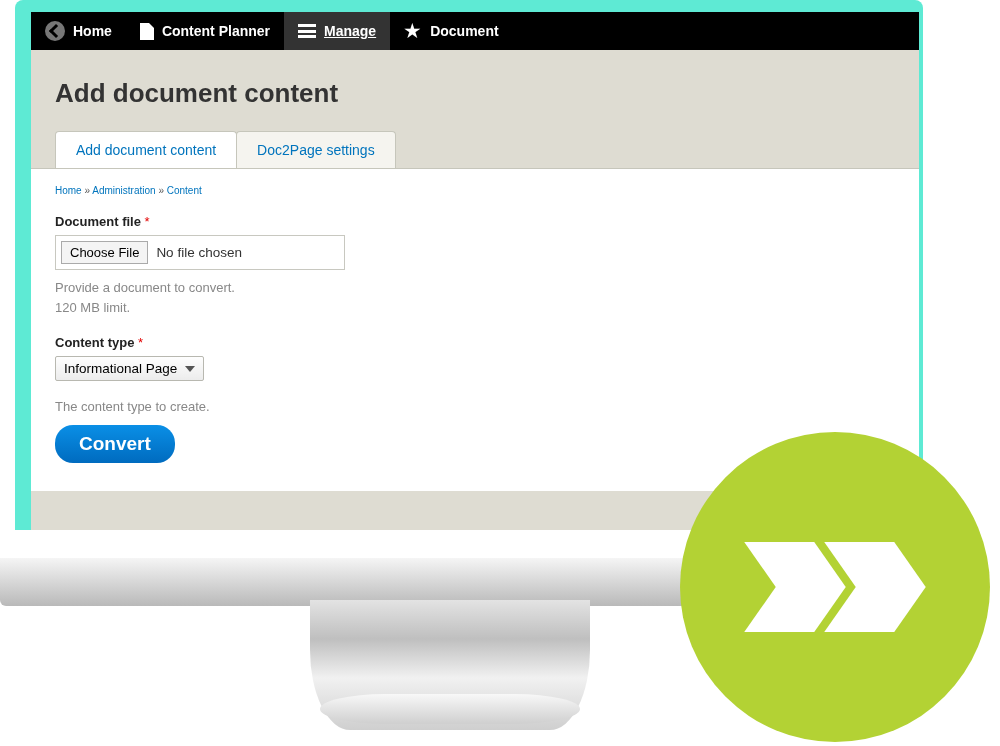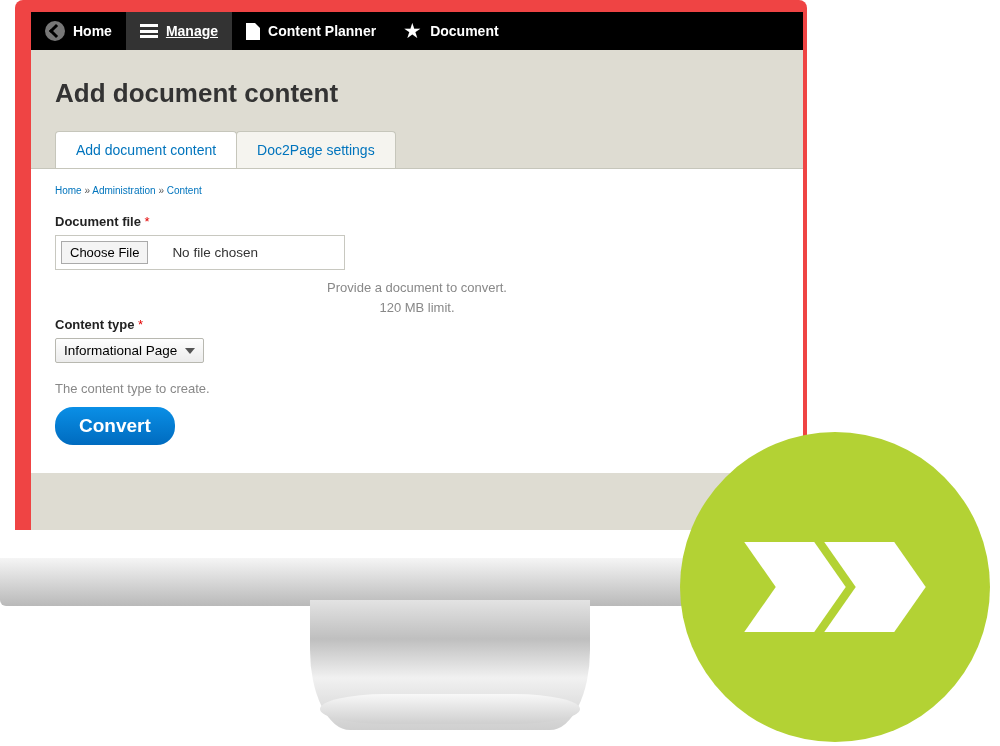--- a/index.html
+++ b/index.html
@@ -8,22 +8,22 @@
     background: #fff;
     width: 1000px;
     height: 746px;
     position: relative;
     overflow: hidden;
   }
   .monitor-frame {
     position: absolute;
     top: 0;
     left: 15px;
-    width: 792px;
-    background: #ef4444;
+    width: 908px;
+    background: #5eead4;
     border-radius: 8px 8px 0 0;
     padding: 12px 4px 0 16px;
   }
   .topbar {
     display: flex;
     align-items: center;
     background: #000;
     height: 38px;
     gap: 0;
   }
@@ -127,36 +127,35 @@
   }
   .req { color: #e20000; font-weight: normal; }
   .file-input {
     border: 1px solid #c8c8c0;
     display: flex;
     align-items: center;
     padding: 5px;
     width: 290px;
     font-size: 13.5px;
     margin-bottom: 8px;
-    gap: 16px;
   }
   .choose-btn {
     border: 1px solid #aaa;
     background: #f4f4f4;
     padding: 3px 8px;
     font-size: 13px;
     margin-right: 8px;
     cursor: pointer;
   }
   .file-status { color: #333; }
   .help-text {
     font-size: 13px;
     color: #888;
     line-height: 1.5;
-    text-align: center;
+    margin-bottom: 18px;
   }
   .select-wrap {
     display: inline-flex;
     align-items: center;
     border: 1px solid #b8b8b0;
     background: linear-gradient(#fefefe,#ececec);
     padding: 4px 8px;
     font-size: 13.5px;
     border-radius: 2px;
     margin-bottom: 18px;
@@ -253,33 +252,33 @@
 </style>
 </head>
 <body>
 
 <div class="monitor-frame">
   <div class="topbar">
     <div class="topbar-item">
       <span class="back-icon"></span>
       <span>Home</span>
     </div>
+    <div class="topbar-item">
+      <span class="doc-icon"></span>
+      <span>Content Planner</span>
+    </div>
     <div class="topbar-item active">
       <span class="hamburger-icon">
           <span></span>
           <span></span>
           <span></span>
         </span>
       <span>Manage</span>
     </div>
     <div class="topbar-item">
-      <span class="doc-icon"></span>
-      <span>Content Planner</span>
-    </div>
-    <div class="topbar-item">
       <span class="star-icon">★</span>
       <span>Document</span>
     </div>
   </div>
 
   <div class="page-area">
     <h1 class="page-title">Add document content</h1>
 
     <div class="tabs">
       <div class="tab">Add document content</div>

